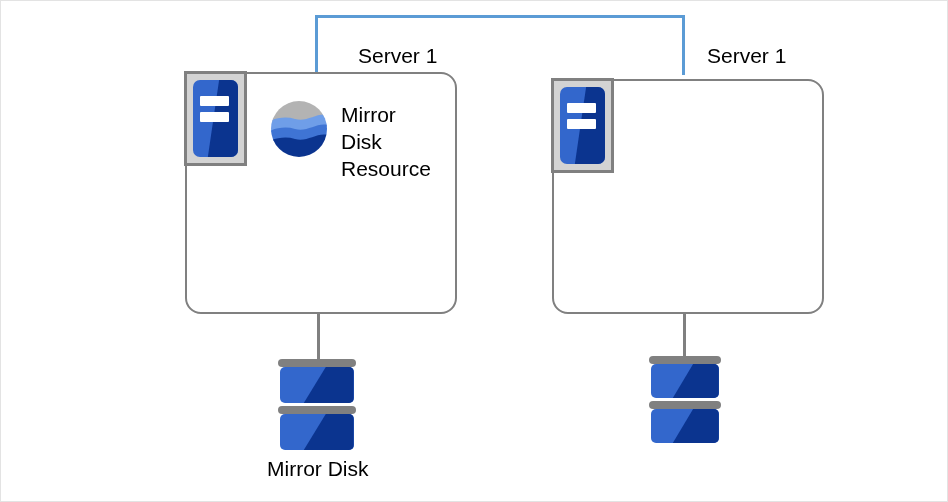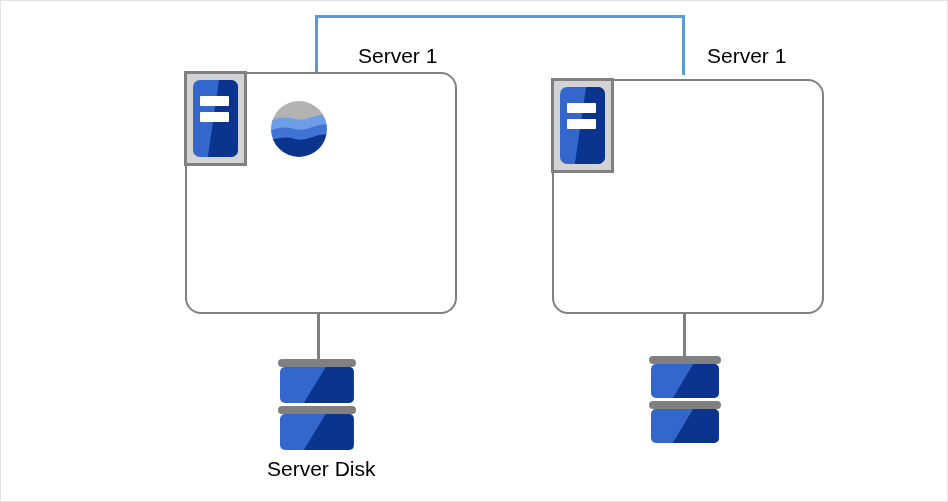--- a/index.html
+++ b/index.html
@@ -208,20 +208,23 @@
     </defs>
     <g clip-path="url(#globeClip)">
       <rect x="0" y="0" width="60" height="60" fill="#ffffff"></rect>
       <path d="M-4,2 H64 V20 C50,12 40,26 26,22 C16,19 6,21 -4,26 Z" fill="#b3b3b3"></path>
       <path d="M-4,24 C6,19 16,17 26,20 C40,24 50,10 64,18 V30 C50,22 40,36 26,32 C16,29 6,31 -4,36 Z" fill="#6f9ee8"></path>
       <path d="M-4,34 C6,29 16,27 26,30 C40,34 50,20 64,28 V40 C50,32 40,46 26,42 C16,39 6,41 -4,46 Z" fill="#3f74d4"></path>
       <path d="M-4,44 C6,39 16,37 26,40 C40,44 50,30 64,38 V64 H-4 Z" fill="#0b348f"></path>
     </g>
   </svg>
 
+  <div id="resource-label">Mirror
+Disk
+Resource</div>
 
   <div class="connector" id="connector1"></div>
   <div class="connector" id="connector2"></div>
 
   <div class="disk-stack" id="disk1">
     <div class="disk-cap c1"></div>
     <div class="disk-body d1">
       <div class="disk-shade"></div>
     </div>
     <div class="disk-cap c2"></div>
@@ -234,15 +237,15 @@
     <div class="disk-cap c1"></div>
     <div class="disk-body d1">
       <div class="disk-shade"></div>
     </div>
     <div class="disk-cap c2"></div>
     <div class="disk-body d2">
       <div class="disk-shade"></div>
     </div>
   </div>
 
-  <div id="mirror-disk-label">Server Disk</div>
+  <div id="mirror-disk-label">Mirror Disk</div>
 
 </div>
 
 </body></html>

